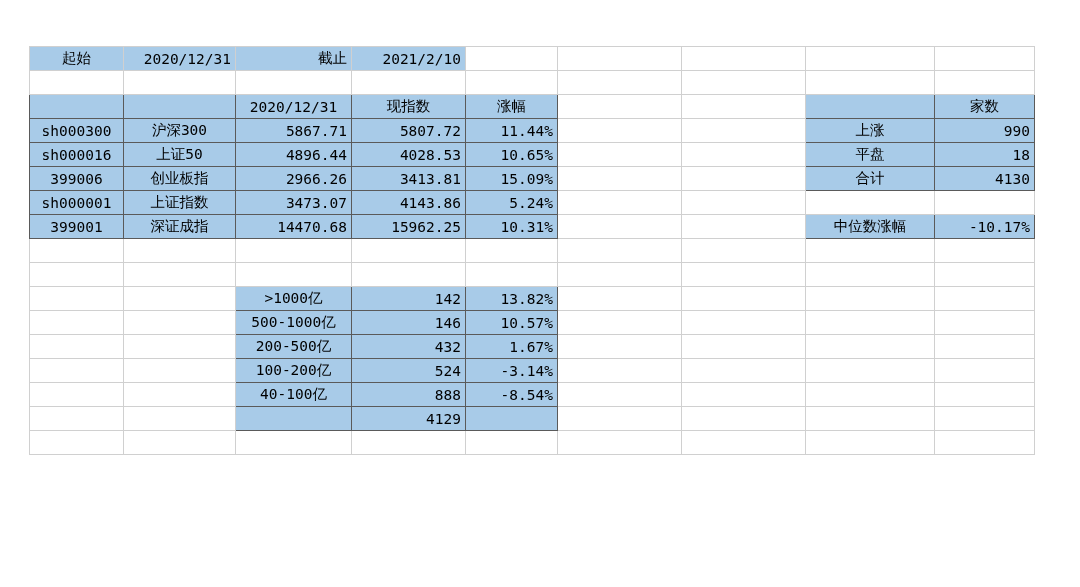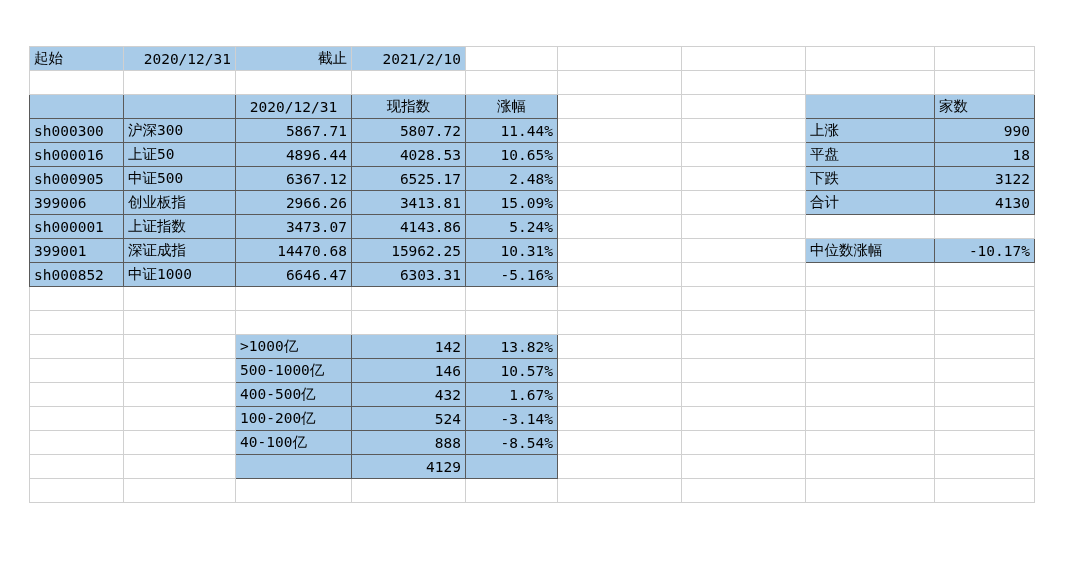--- a/index.html
+++ b/index.html
@@ -39,21 +39,21 @@
   .c4 { width: 92px; }
   .c5 { width: 124px; }
   .c6 { width: 124px; }
   .c7 { width: 129px; }
   .c8 { width: 100px; }
 
   .fill {
     background: #a8cbe8 !important;
   }
   .r { text-align: right; }
-  .l { text-align: left; }
+  .l { text-align: center; }
   .c { text-align: center; }
   .bd {
     border: 1px solid #5a5a5a !important;
   }
 </style>
 </head>
 <body>
 
 <table id="sheet">
   <colgroup>
@@ -122,31 +122,20 @@
       <td class="fill bd l">上证50</td>
       <td class="fill bd r">4896.44</td>
       <td class="fill bd r">4028.53</td>
       <td class="fill bd r">10.65%</td>
       <td></td>
       <td></td>
       <td class="fill bd l">平盘</td>
       <td class="fill bd r">18</td>
     </tr>
 
-    <tr>
-      <td class="fill bd l">sh000905</td>
-      <td class="fill bd l">中证500</td>
-      <td class="fill bd r">6367.12</td>
-      <td class="fill bd r">6525.17</td>
-      <td class="fill bd r">2.48%</td>
-      <td></td>
-      <td></td>
-      <td class="fill bd l">下跌</td>
-      <td class="fill bd r">3122</td>
-    </tr>
 
     <tr>
       <td class="fill bd l">399006</td>
       <td class="fill bd l">创业板指</td>
       <td class="fill bd r">2966.26</td>
       <td class="fill bd r">3413.81</td>
       <td class="fill bd r">15.09%</td>
       <td></td>
       <td></td>
       <td class="fill bd l">合计</td>
@@ -171,31 +160,20 @@
       <td class="fill bd l">深证成指</td>
       <td class="fill bd r">14470.68</td>
       <td class="fill bd r">15962.25</td>
       <td class="fill bd r">10.31%</td>
       <td></td>
       <td></td>
       <td class="fill bd l">中位数涨幅</td>
       <td class="fill bd r">-10.17%</td>
     </tr>
 
-    <tr>
-      <td class="fill bd l">sh000852</td>
-      <td class="fill bd l">中证1000</td>
-      <td class="fill bd r">6646.47</td>
-      <td class="fill bd r">6303.31</td>
-      <td class="fill bd r">-5.16%</td>
-      <td></td>
-      <td></td>
-      <td></td>
-      <td></td>
-    </tr>
 
     <tr>
       <td></td>
       <td></td>
       <td></td>
       <td></td>
       <td></td>
       <td></td>
       <td></td>
       <td></td>
@@ -235,21 +213,21 @@
       <td class="fill bd r">10.57%</td>
       <td></td>
       <td></td>
       <td></td>
       <td></td>
     </tr>
 
     <tr>
       <td></td>
       <td></td>
-      <td class="fill bd l">400-500亿</td>
+      <td class="fill bd l">200-500亿</td>
       <td class="fill bd r">432</td>
       <td class="fill bd r">1.67%</td>
       <td></td>
       <td></td>
       <td></td>
       <td></td>
     </tr>
 
     <tr>
       <td></td>

